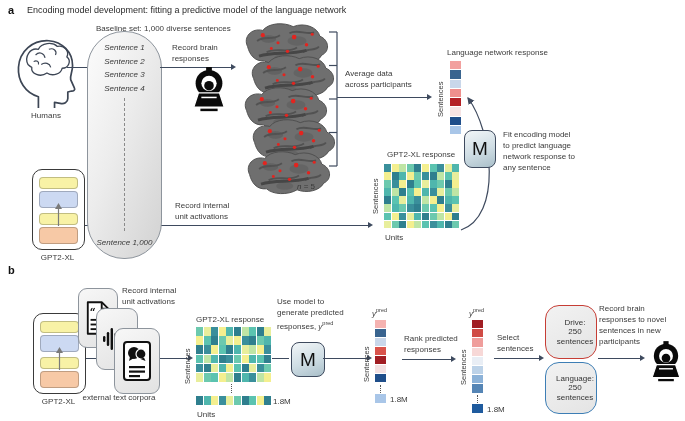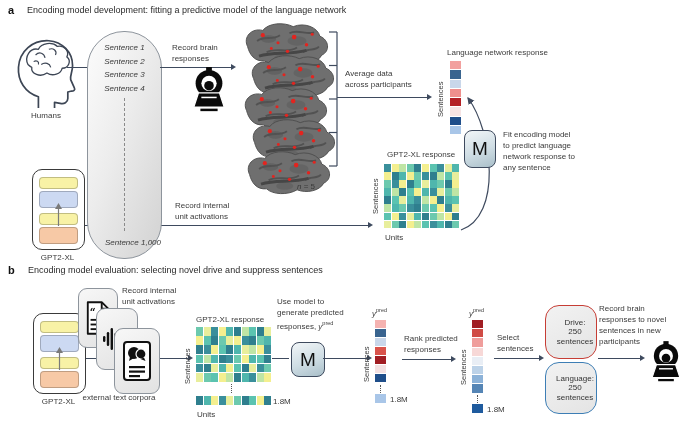--- a/index.html
+++ b/index.html
@@ -33,20 +33,21 @@
   .nowrap{white-space:nowrap;}
 </style>
 </head>
 <body>
 
 <div class="canvas">
 
   <div class="abs plabel" style="left:8px;top:4px;">a</div>
   <div class="abs title nowrap" style="left:27px;top:5px;">Encoding model development: fitting a predictive model of the language network</div>
 
+  <div class="abs t8 nowrap" style="left:96px;top:23px;">Baseline set: 1,000 diverse sentences</div>
 
   <svg class="abs" style="left:10px;top:36px;" width="72" height="74" viewBox="0 0 70 78">
     <g fill="none" stroke="#3d4655" stroke-width="1.8" stroke-linejoin="round">
       <path d="M27,76 L27,64 C13,60 5,47 6,33 C7,16 21,4 38,5 C52,6 63,17 63,31 C63,38 60,42 61,46 L65,55 C66,57 64,58 62,58 L58,59 L58,66 C58,70 54,72 50,71 L44,70 L44,76" fill="#fff"></path>
       <path d="M16,30 C12,22 18,12 27,14 C30,7 42,6 47,11 C54,9 60,16 57,22 C62,26 59,34 52,34 C51,40 42,43 36,39 C29,44 19,40 20,33 C18,32 17,31 16,30 Z" stroke-width="1.4"></path>
       <path d="M24,20 C28,16 33,18 34,23" stroke-width="1.2"></path>
       <path d="M38,14 C43,12 47,16 45,20" stroke-width="1.2"></path>
       <path d="M30,30 C34,27 39,29 40,33" stroke-width="1.2"></path>
       <path d="M22,27 C25,25 28,27 27,30" stroke-width="1.2"></path>
     </g>
@@ -59,21 +60,21 @@
   <div class="tri-r" style="left:368px;top:222px;"></div>
 
   <div class="capsule" style="left:87px;top:31px;width:73px;height:226px;">
     <div class="abs t8" style="left:0;top:9px;width:73px;text-align:center;line-height:13.5px;">
       <div>Sentence 1</div>
       <div>Sentence 2</div>
       <div>Sentence 3</div>
       <div>Sentence 4</div>
     </div>
     <div class="dashedv" style="left:36px;top:66px;height:133px;"></div>
-    <div class="abs t8" style="left:0;top:205px;width:73px;text-align:right;">Sentence 1,000</div>
+    <div class="abs t8" style="left:0;top:205px;width:73px;text-align:center;">Sentence 1,000</div>
   </div>
 
   <div class="hline" style="left:160px;top:67px;width:71px;"></div>
   <div class="tri-r" style="left:231px;top:64px;"></div>
   <div class="abs t8" style="left:172px;top:42px;">
     <div>Record brain</div>
     <div>responses</div>
   </div>
 
   <svg class="abs" style="left:187px;top:66px;" width="44" height="48" viewBox="0 0 46 48">
@@ -264,21 +265,20 @@
     </svg>
   </div>
   <div class="abs t8" style="left:32px;top:252px;width:51px;text-align:center;">GPT2-XL</div>
 
   <div class="abs t8" style="left:175px;top:200px;">
     <div>Record internal</div>
     <div>unit activations</div>
   </div>
 
   <div class="abs plabel" style="left:8px;top:264px;">b</div>
-  <div class="abs title nowrap" style="left:28px;top:265px;">Encoding model evaluation: selecting novel drive and suppress sentences</div>
 
   <div class="gpt2box" style="left:33px;top:313px;width:51px;height:79px;">
     <div class="bar" style="top: 7px; height: 10px; background: rgb(248, 242, 166);"></div>
     <div class="bar" style="top: 21px; height: 15px; background: rgb(204, 217, 242);"></div>
     <div class="bar" style="top: 43px; height: 10px; background: rgb(248, 242, 166);"></div>
     <div class="bar" style="top: 57px; height: 15px; background: rgb(247, 201, 166);"></div>
     <svg class="abs" style="left:21px;top:33px;" width="9" height="24" viewBox="0 0 9 24">
       <line x1="4.5" y1="23" x2="4.5" y2="4" stroke="#7a7a7a" stroke-width="1.2"></line>
       <path d="M4.5,0 L8,6 L1,6 Z" fill="#7a7a7a"></path>
     </svg>

